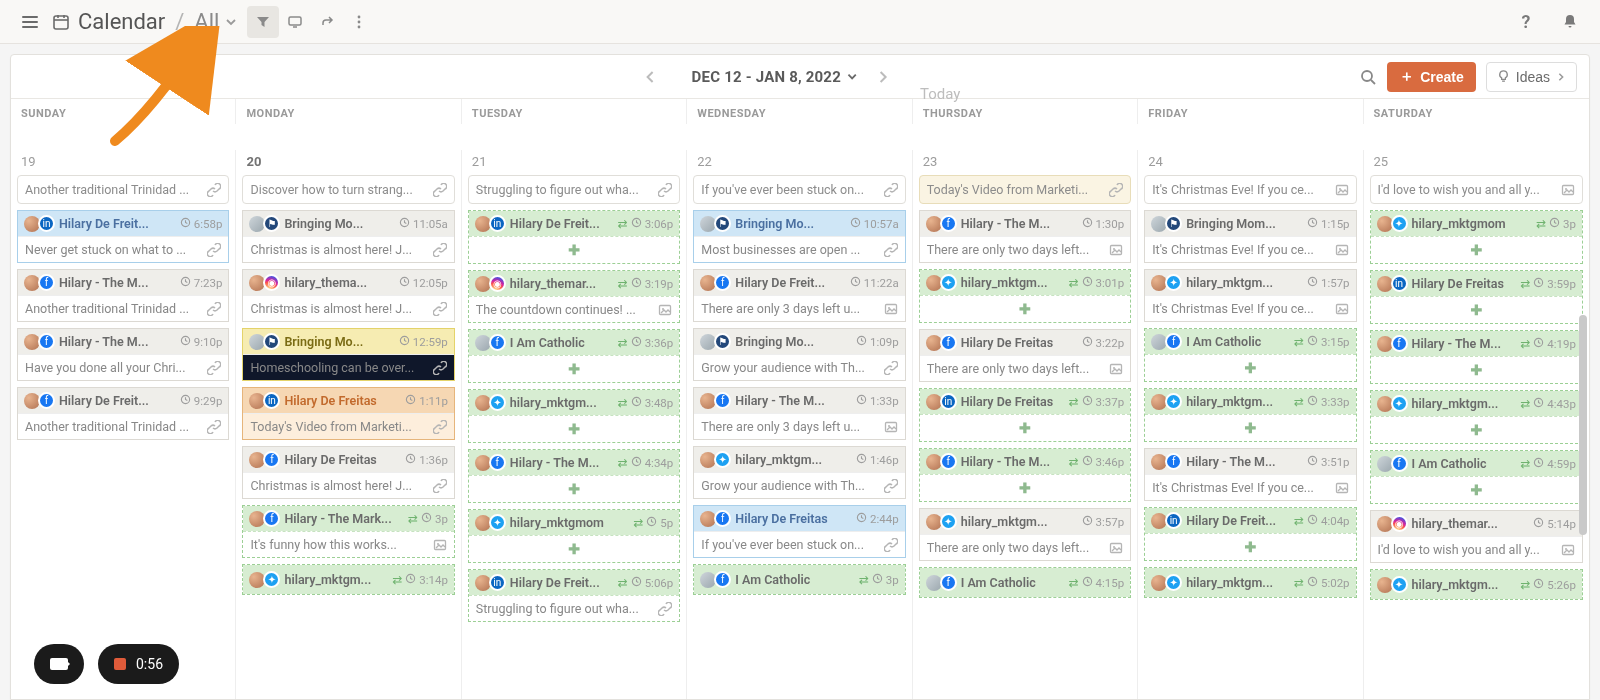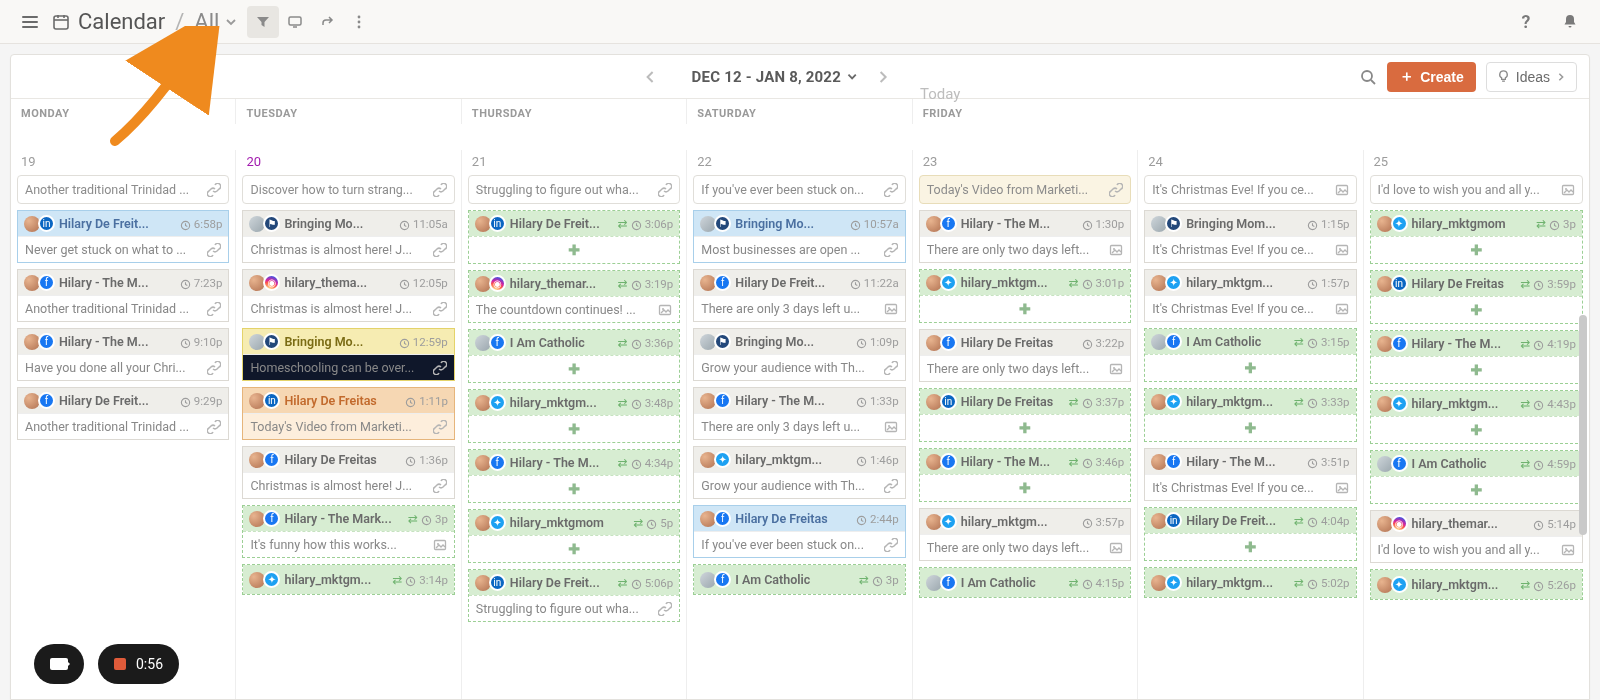--- a/index.html
+++ b/index.html
@@ -28,35 +28,35 @@
 .btn-ideas { background:#fff; border:1px solid #ddd; color:#6b6b6b; border-radius:4px; height:30px; padding:0 10px; font-size:14px; display:flex; align-items:center; gap:6px; cursor:pointer; }
 .search-ic { color:#888; cursor:pointer; }
 
 
 .grid { display:grid; grid-template-columns: repeat(7,1fr); border-top:none; overflow:hidden; flex: 0 0 auto; }
 .col-head { border-right:1px solid #eee; padding:8px 10px 4px; font-size:11px; font-weight:700; color:#9a9a9a; letter-spacing:.5px; }
 .body { display:grid; grid-template-columns: repeat(7,1fr); flex:1; overflow-y:auto;margin-top:26px; }
 .day-col { border-right:1px solid #eee; padding:0 6px 10px; overflow:hidden; }
 .day-col:last-child, .col-head:last-child { border-right:none; }
 .day-num { font-size:13px; color:#9c9c9c; padding:4px 4px 6px; }
-.day-num.today { color:#a21caf; font-weight:400; }
+.day-num.today { color:#737373; font-weight:700; }
 
 
 .card { border:1px solid #d9d7d3; border-radius:0; margin-bottom:6px; background:#fff; overflow:hidden; font-size:12px; }
 .card .hdr { display:flex; align-items:center; gap:4px; padding:4px 6px; }
 .card .hdr .avatar { width:16px; height:16px; border-radius:50%; background: radial-gradient(circle at 30% 30%, #e8b48f, #b07050); flex:0 0 16px;}
 .card .hdr .avatar.alt { background: linear-gradient(135deg,#cfd6db,#9aa6ad);}
 .card .hdr .netw { width:17px; height:17px; border-radius:50%; display:flex; align-items:center; justify-content:center; color:#fff; font-size:10px; flex:0 0 17px; margin-left:-6px; border:2px solid #fff;}
 .netw.fb { background:#1877f2;}
 .netw.tw { background:#1da1f2;}
 .netw.li { background:#0a66c2;}
 .netw.ig { background: radial-gradient(circle at 30% 107%, #fdf497 0%, #fd5949 45%,#d6249f 60%,#285AEB 90%);}
 .netw.grp{ background:#23487a;}
 .card .hdr .ttl { flex:1; white-space:nowrap; overflow:hidden; text-overflow:ellipsis; font-weight:600; color:#6a6a6a; font-size:12.5px;}
-.card .hdr .meta { display:flex; align-items:flex-end; gap:3px; color:#9d9d9d; font-size:11.5px; white-space:nowrap;}
+.card .hdr .meta { display:flex; align-items:flex-start; gap:3px; color:#9d9d9d; font-size:11.5px; white-space:nowrap;}
 .card .hdr .shuffle { color:#6fb36f; font-size:12px;}
 .card .body-row { padding:5px 7px; color:#888; border-top:1px solid #eee; display:flex; align-items:center; gap:6px;}
 .card .body-row .txt { flex:1; white-space:nowrap; overflow:hidden; text-overflow:ellipsis; font-size:12.5px;}
 .card .body-row .endic { color:#b5b5b5; font-size:13px;}
 .card .body-row.plus { justify-content:center; color:#8fba8f; font-weight:700; font-size:14px;}
 
 
 .card.gray .hdr{ background:#efeeea;}
 .card.gray { border-color:#dcd9d3;}
 .card.blue .hdr{ background:#cfe6f6;}
@@ -213,25 +213,27 @@
           </svg>
         <span>Ideas</span>
         <svg width="10" height="10" viewBox="0 0 12 12">
             <path d="M4 2l4 4-4 4" fill="none" stroke="#9a9a9a" stroke-width="1.8"></path>
           </svg>
       </button>
     </div>
   </div>
 
   <div class="grid" id="headers">
+      <div class="col-head">SUNDAY</div>
       <div class="col-head">MONDAY</div>
       <div class="col-head">TUESDAY</div>
+      <div class="col-head">WEDNESDAY</div>
       <div class="col-head">THURSDAY</div>
+      <div class="col-head">FRIDAY</div>
       <div class="col-head">SATURDAY</div>
-      <div class="col-head">FRIDAY</div>
     </div>
   <div class="body" id="body">
       <div class="day-col">
         <div class="day-num">19</div>
         <div class="pill">
           <span class="txt">Another traditional Trinidad ...</span>
           <span class="endic">
             <svg width="14" height="14" viewBox="0 0 14 14">
               <path d="M6 8a3 3 0 004 0l2-2a3 3 0 10-4-4M8 6a3 3 0 00-4 0L2 8a3 3 0 104 4" fill="none" stroke="#b5b5b5" stroke-width="1.5"></path>
             </svg>

